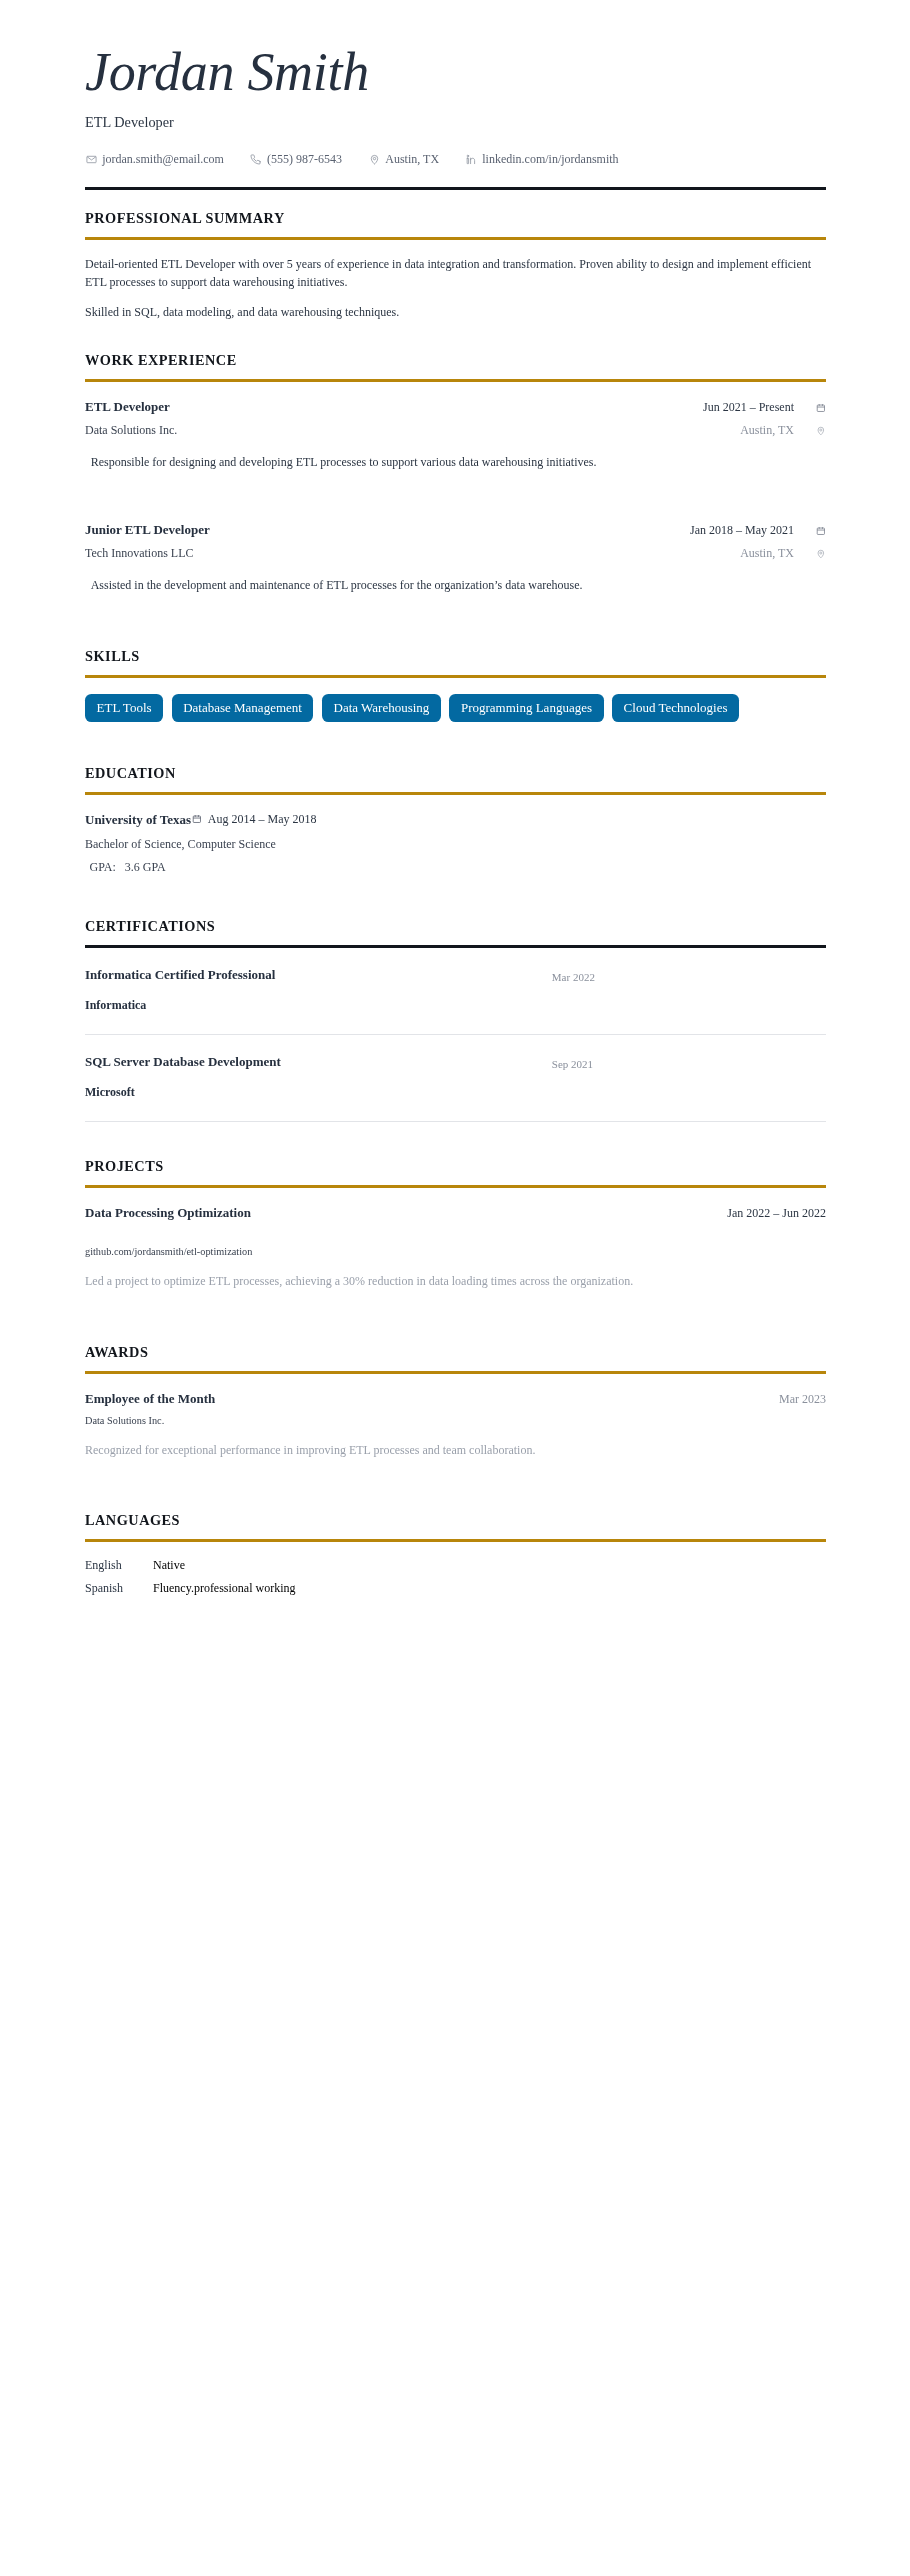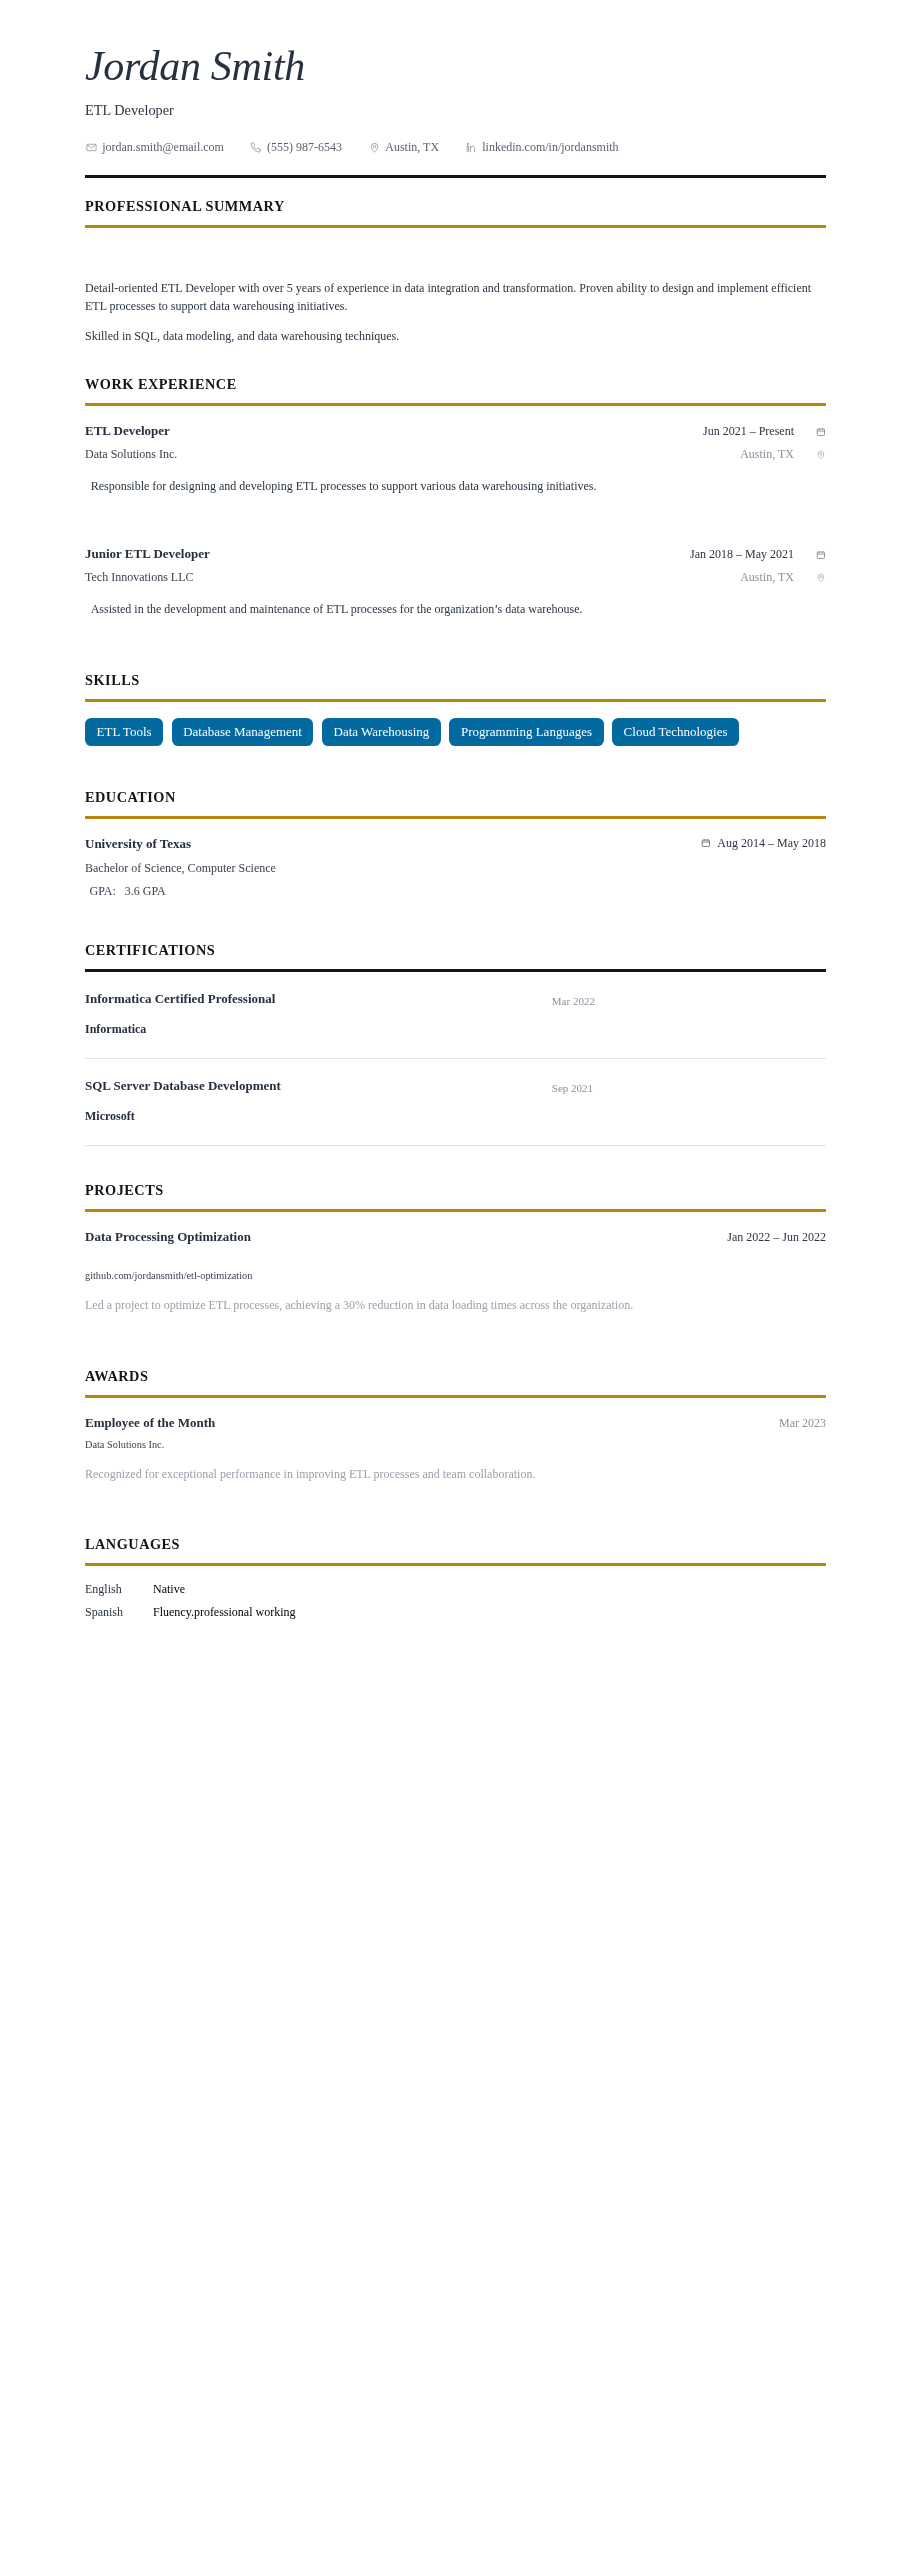--- a/index.html
+++ b/index.html
@@ -10,21 +10,21 @@
     color:#2b3543;
     -webkit-font-smoothing:antialiased;
   }
   .page { width:911px; min-height:2576px; background:#fff; box-sizing:border-box; padding:45px 85px 23px 85px; }
 
   
   .name {
     font-family:"Liberation Serif", serif;
     font-style:italic;
     font-weight:400;
-    font-size:42px;
+    font-size:54px;
     line-height:1.0;
     color:#26303f;
     letter-spacing:-0.3px;
     margin:0 0 15px 0;
   }
   .headline { font-size:14.3px; color:#2b3543; margin:0 0 20.6px 0; font-weight:400; }
   .contact-row { display:flex; align-items:center; flex-wrap:wrap; gap:10px; margin:0 0 20.6px 0; }
   .contact-item { display:flex; align-items:center; gap:5.2px; margin-right:16px; font-size:12px; color:#5a6271; white-space:nowrap; }
   .contact-item .ico { width:12px; height:12px; display:inline-flex; align-items:center; justify-content:center; flex:0 0 auto; color:#8a909c; }
   .contact-item .ico svg { display:block; }
@@ -37,21 +37,21 @@
   .section { margin-top:0; }
   .sec-title {
     font-size:14.3px; font-weight:700; letter-spacing:0.5px;
     color:#12161c; text-transform:uppercase; margin:0; padding:0;
   }
   .sec-head-gold { padding-top:19.5px; padding-bottom:10.3px; }
   .sec-head-black { padding-top:19.5px; padding-bottom:10.3px; }
 
   .body-text { font-size:12px; line-height:1.52; color:#2b3543; margin:0; }
   .summary-p { margin:0 0 11.5px 0; }
-  .summary-wrap { padding-top:15px;margin-top:36px; }
+  .summary-wrap { padding-top:15px; }
 
   
   .entry { padding-top:17px; }
   .entry-line { display:flex; align-items:baseline; justify-content:space-between; width:100%; }
   .entry-title { font-size:13px; font-weight:700; color:#26303f; margin:0; }
   .entry-sub   { font-size:12px; font-weight:400; color:#3a4250; margin:0; }
   .entry-meta  { font-size:12px; color:#2b3543; display:flex; align-items:center; gap:21px; white-space:nowrap; }
   .entry-meta.muted { color:#8a909c; }
   .entry-meta .ico { width:11px; height:11px; display:inline-flex; align-items:center; justify-content:center; color:#6b7280; flex:0 0 auto; }
   .entry-meta.muted .ico { color:#a3a8b2; }
@@ -61,21 +61,21 @@
 
   
   .skills-wrap { display:flex; flex-wrap:wrap; gap:8.6px; padding-top:16px; }
   .skill-pill {
     background:#0369a1; color:#ffffff; font-size:13px;
     padding:6.3px 11.5px; border-radius:6.3px; white-space:nowrap; line-height:1.2;
   }
 
   
   .edu-entry { padding-top:17px; }
-  .edu-head { display:flex; align-items:baseline; justify-content:space-between; }
+  .edu-head { display:flex; align-items:baseline; }
   .edu-school { font-size:13px; font-weight:700; color:#26303f; }
   .edu-date { font-size:12px; color:#2b3543; display:flex; align-items:center; gap:5.7px; white-space:nowrap; }
   .edu-date .ico { width:11px; height:11px; display:inline-flex; align-items:center; justify-content:center; color:#4b5260; }
   .edu-degree { font-size:12px; color:#3a4250; margin-top:9.2px; }
   .edu-gpa { font-size:12px; color:#3a4250; margin-top:8px; padding-left:4.6px; }
 
   
   .cert-entry { padding:19.5px 0 20.6px 0; }
   .cert-grid { display:flex; align-items:flex-start; }
   .cert-left { width:63%; flex:0 0 63%;font-family:Liberation Serif, serif; }

